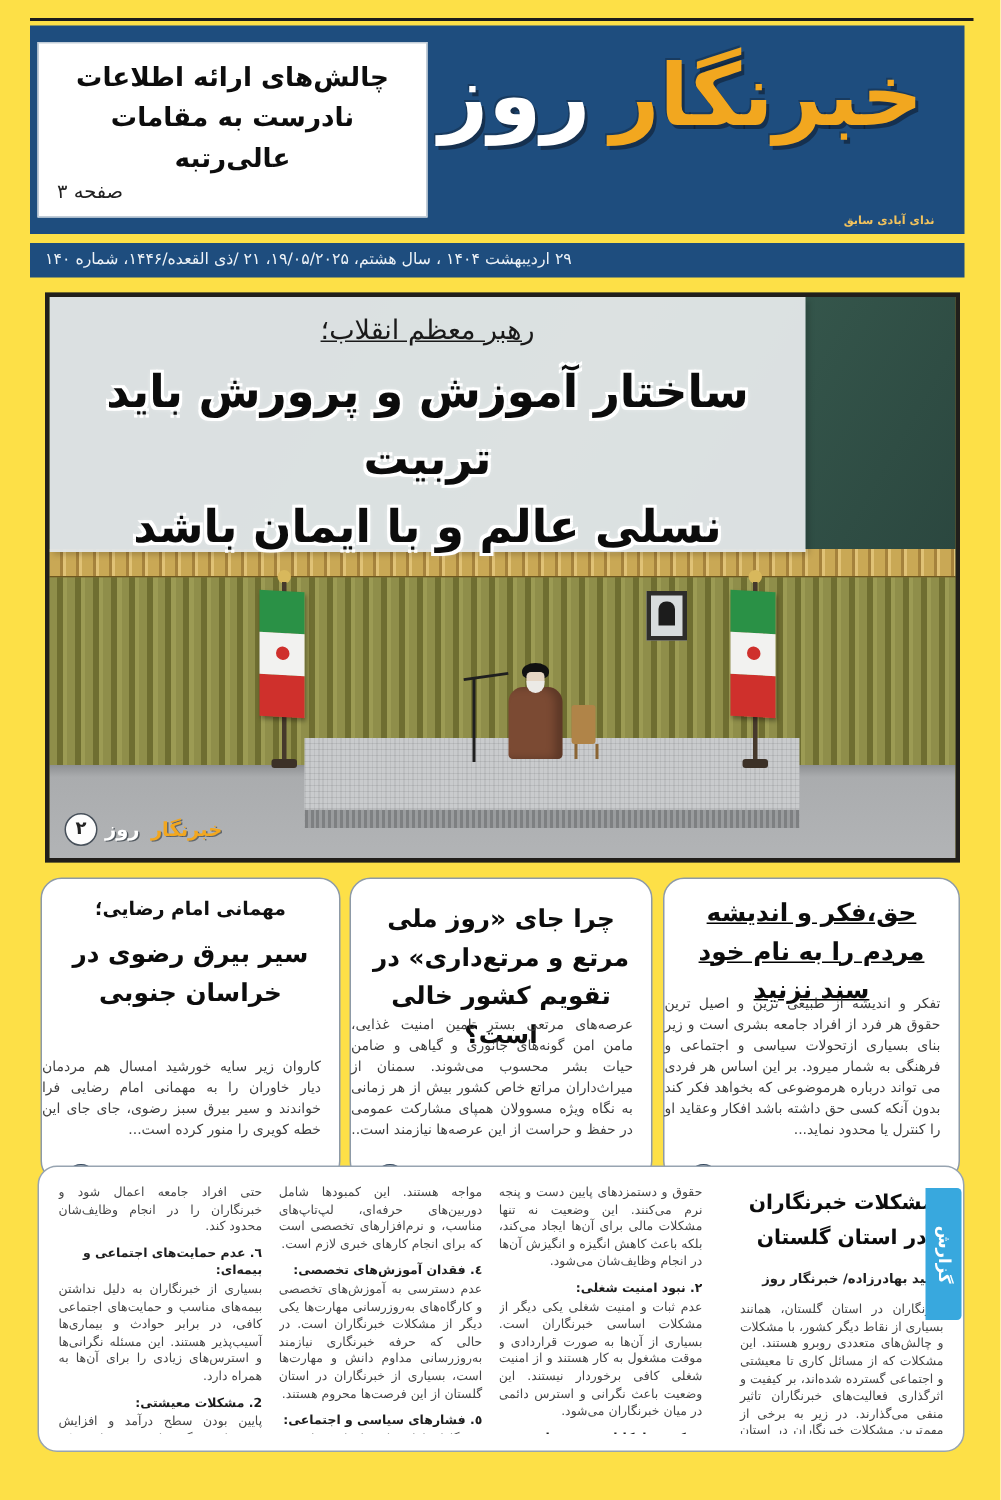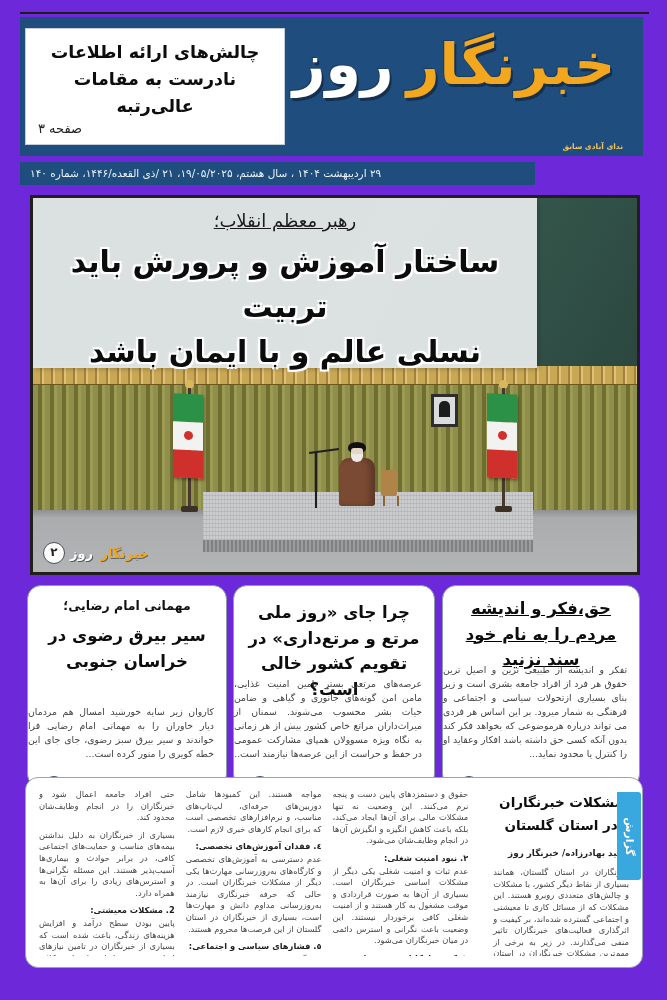--- a/index.html
+++ b/index.html
@@ -1,33 +1,33 @@
 <!DOCTYPE html>
 <html lang="fa" dir="rtl"><head>
 <meta charset="utf-8">
 <style>
   html,body{margin:0;padding:0;background:#fff;}
-  .page{position:relative;width:667px;height:1000px;background:#6d28d9;overflow:hidden;
+  .page{position:relative;width:667px;height:1000px;background:#fde047;overflow:hidden;
         font-family:"DejaVu Sans","Liberation Sans",sans-serif;direction:rtl;}
 
   
   .top-rule{position:absolute;left:20px;top:12px;width:629px;height:2px;background:#1c1c1c;}
   .masthead{position:absolute;left:20px;top:17px;width:623px;height:139px;background:#1e4d7e;}
   .topbox{position:absolute;left:5px;top:11px;width:260px;height:117px;background:#fff;
           border:1px solid #c2cdd8;box-sizing:border-box;padding:10px 8px 4px 8px;}
   .topbox-title{font-weight:bold;font-size:17.5px;line-height:1.55;text-align:center;color:#0d0d0d;}
   .topbox-page{position:absolute;bottom:8px;left:12px;font-size:13px;color:#222;}
   .logo{position:absolute;right:14px;top:14px;width:350px;text-align:center;direction:rtl;white-space:nowrap;}
   .logo .logo-main{color:#f2a71f;font-size:57px;font-weight:900;
         text-shadow:2px 3px 0 rgba(15,25,40,.55),-1px -1px 0 rgba(15,25,40,.35);}
   .logo .logo-accent{color:#ffffff;font-size:57px;font-weight:900;margin-right:8px;
         text-shadow:2px 3px 0 rgba(15,25,40,.55),-1px -1px 0 rgba(15,25,40,.35);}
   .logo-sub{position:absolute;right:20px;bottom:5px;color:#f2c35d;font-size:7.5px;font-weight:bold;}
 
-  .datebar{position:absolute;left:20px;top:162px;width:515px;height:23px;background:#1e4d7e;
+  .datebar{position:absolute;left:20px;top:162px;width:623px;height:23px;background:#1e4d7e;
            color:#eef3f8;font-size:10.5px;line-height:23px;text-align:left;direction:rtl;
            box-sizing:border-box;padding:0 10px;}
   .datebar span{float:left;}
 
   
   .photo{position:absolute;left:30px;top:195px;width:610px;height:380px;border:3px solid #211f1b;
          box-sizing:border-box;background:#85843e;overflow:hidden;}
   .ph-board{position:absolute;left:0;top:0;width:100%;height:172px;
             background:linear-gradient(120deg,#2b4a41 0%,#3a5e52 55%,#2b473f 100%);}
   .ph-valance{position:absolute;left:0;top:168px;width:100%;height:18px;
@@ -256,20 +256,21 @@
       </div>
       <div class="col">
         <p>مواجه هستند. این کمبودها شامل دوربین‌های حرفه‌ای، لپ‌تاپ‌های مناسب، و نرم‌افزارهای تخصصی است که برای انجام کارهای خبری لازم است.</p>
         <p class="chead">٤. فقدان آموزش‌های تخصصی:</p>
         <p>عدم دسترسی به آموزش‌های تخصصی و کارگاه‌های به‌روزرسانی مهارت‌ها یکی دیگر از مشکلات خبرنگاران است. در حالی که حرفه خبرنگاری نیازمند به‌روزرسانی مداوم دانش و مهارت‌ها است، بسیاری از خبرنگاران در استان گلستان از این فرصت‌ها محروم هستند.</p>
         <p class="chead">٥. فشارهای سیاسی و اجتماعی:</p>
         <p>خبرنگاران اغلب با فشارهای سیاسی و اجتماعی روبرو هستند که بر آزادی و استقلال آن‌ها تاثیر می‌گذارد. این فشارها می‌تواند از سوی نهادهای دولتی، گروه‌های ذینفع یا</p>
       </div>
       <div class="col">
         <p>حتی افراد جامعه اعمال شود و خبرنگاران را در انجام وظایف‌شان محدود کند.</p>
+        <p class="chead">٦. عدم حمایت‌های اجتماعی و بیمه‌ای:</p>
         <p>بسیاری از خبرنگاران به دلیل نداشتن بیمه‌های مناسب و حمایت‌های اجتماعی کافی، در برابر حوادث و بیماری‌ها آسیب‌پذیر هستند. این مسئله نگرانی‌ها و استرس‌های زیادی را برای آن‌ها به همراه دارد.</p>
         <p class="chead">2. مشکلات معیشتی:</p>
         <p>پایین بودن سطح درآمد و افزایش هزینه‌های زندگی، باعث شده است که بسیاری از خبرنگاران در تامین نیازهای اساسی خود و خانواده‌شان با مشکلات جدی مواجه شوند. این وضعیت تاثیر مستقیمی بر کیفیت زندگی و کار آن‌ها دارد.</p>
       </div>
     </div>
   </div>
 
 </div>
 
 </body></html>

